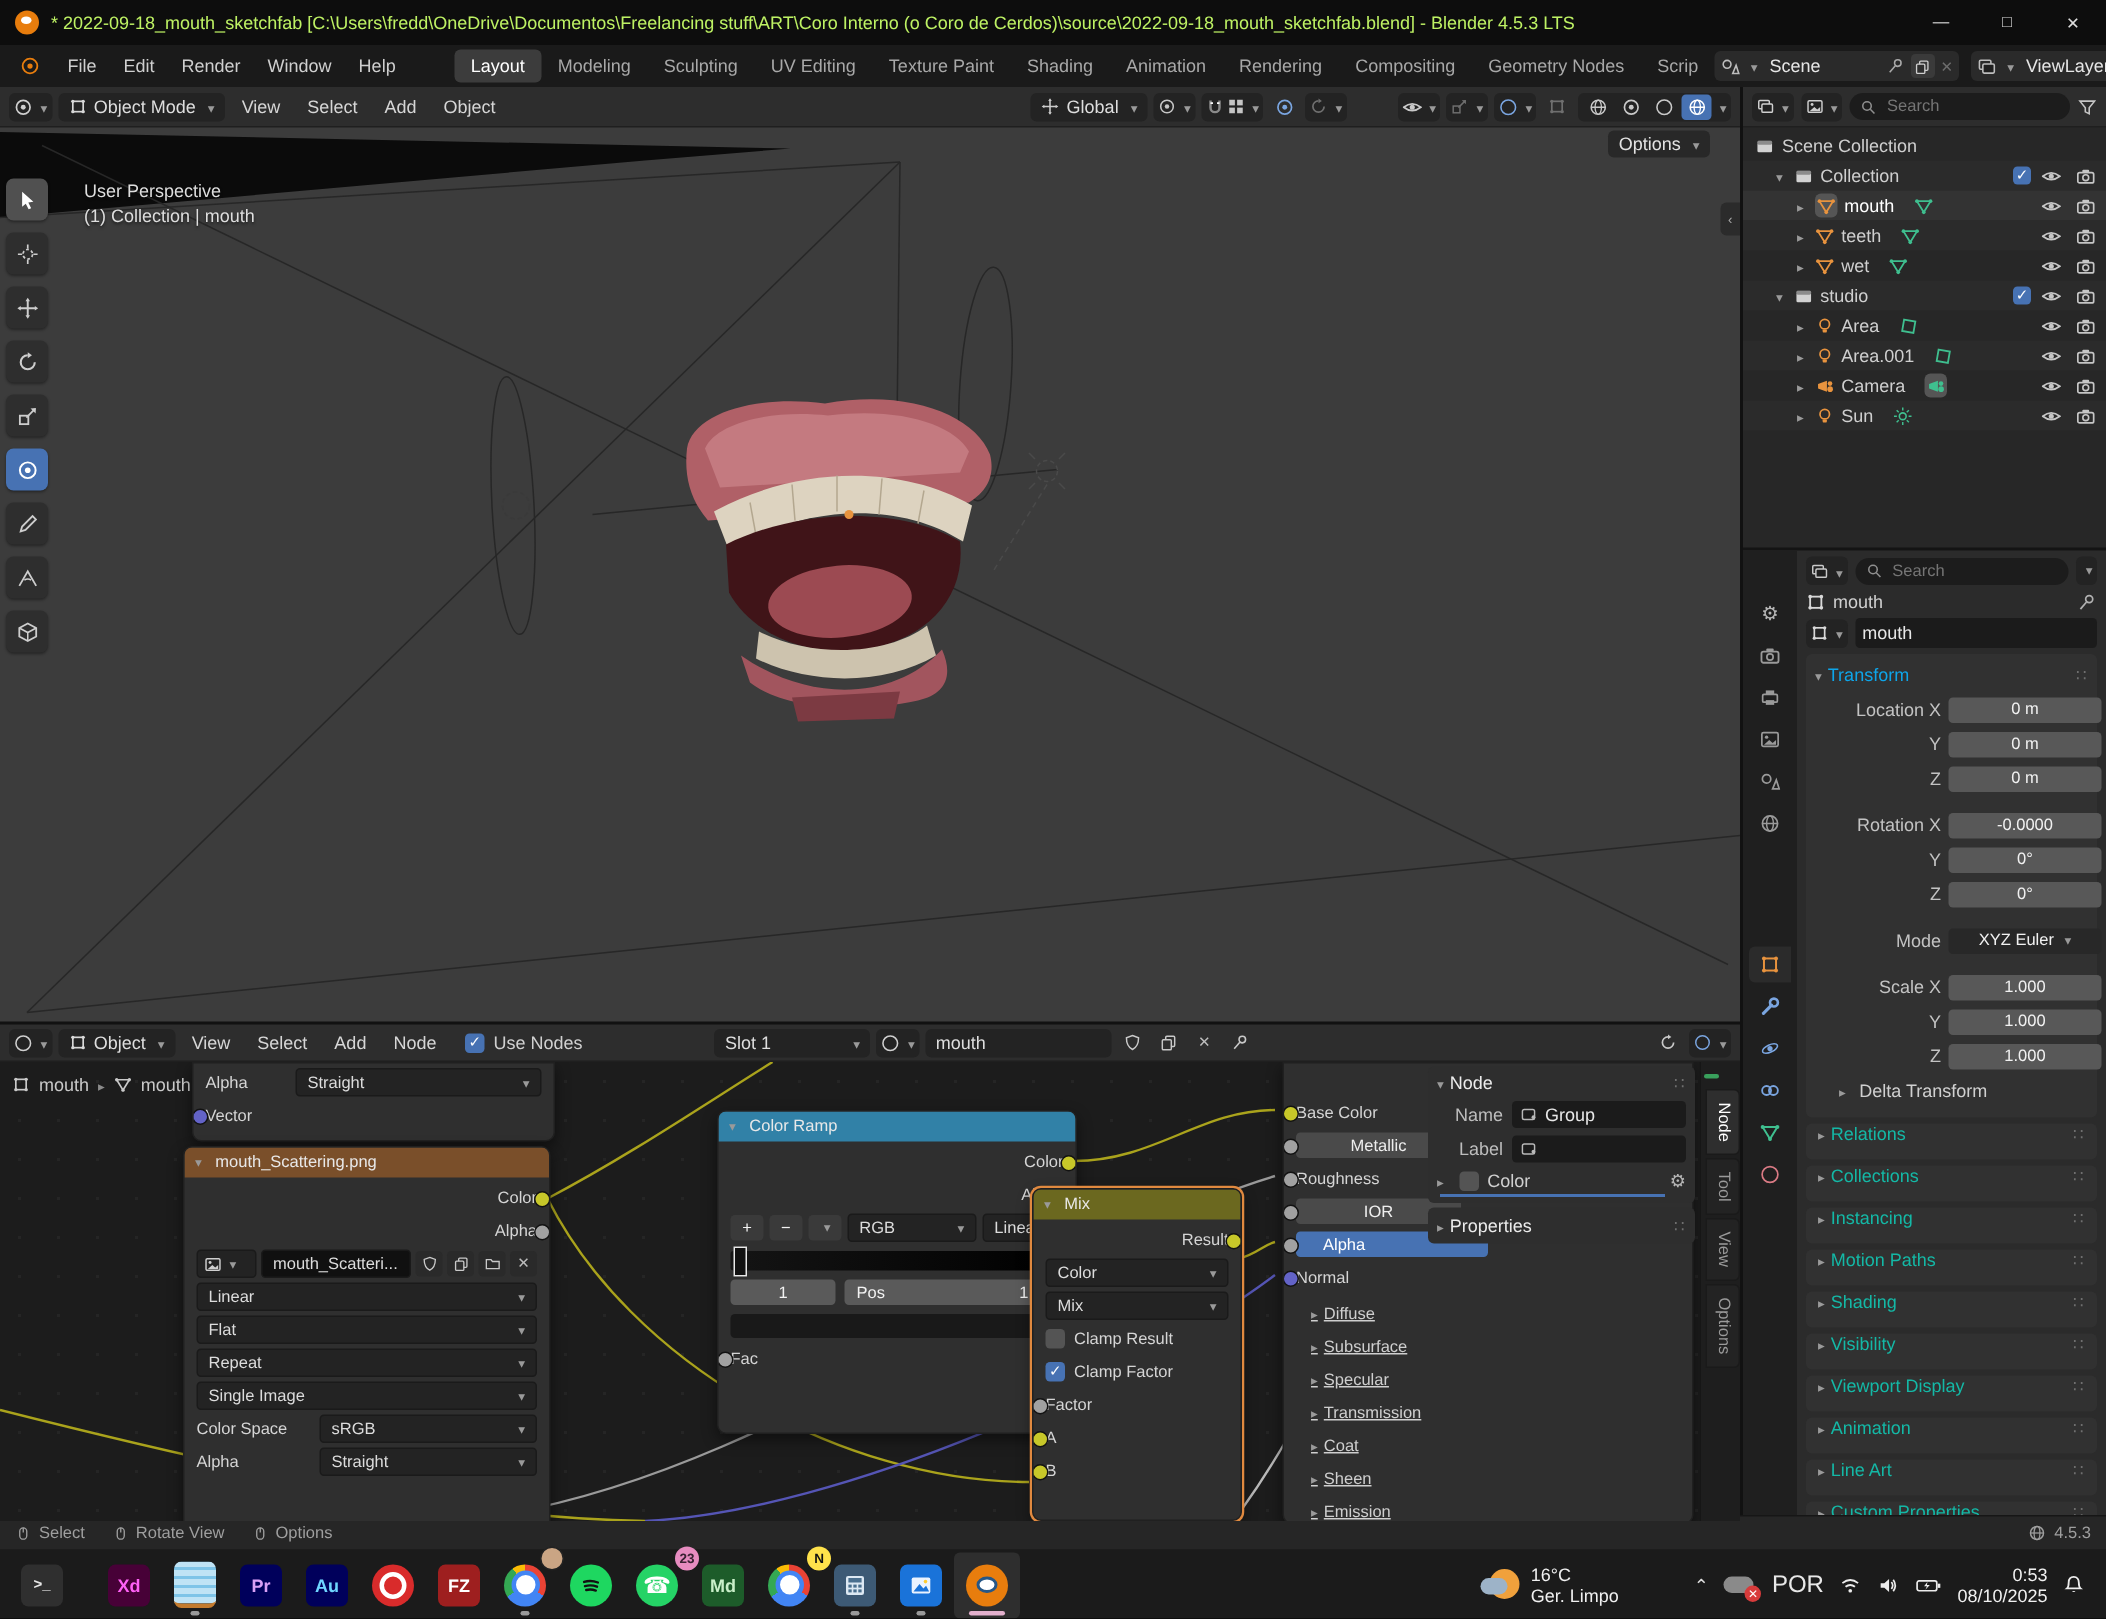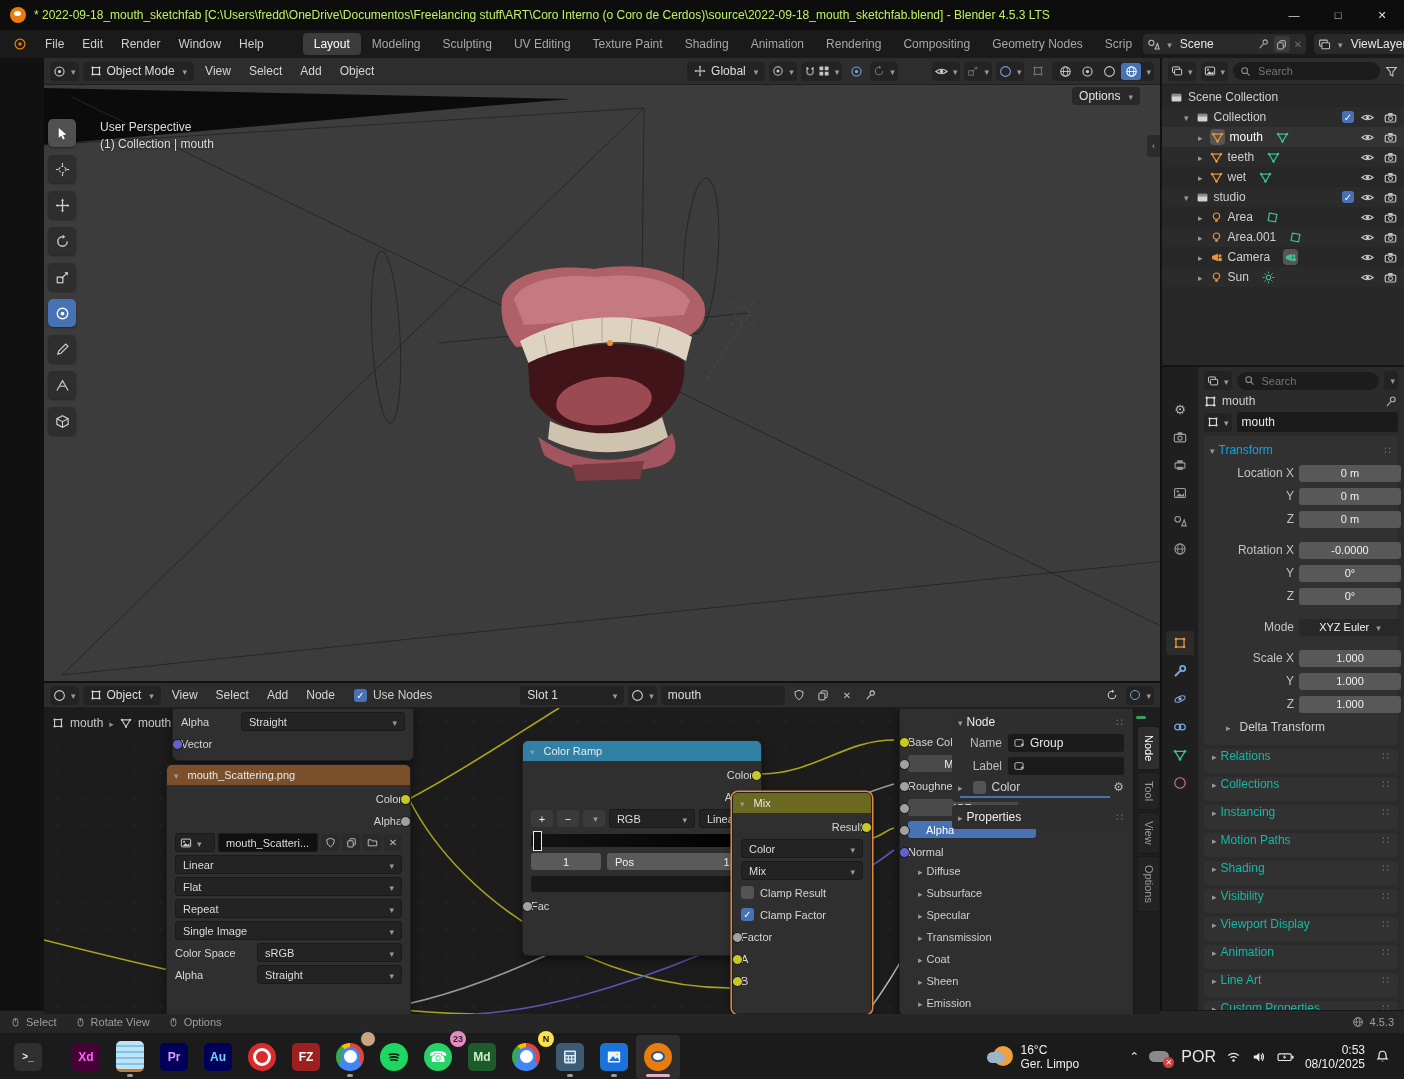--- a/index.html
+++ b/index.html
@@ -24,21 +24,21 @@
   .mlogo{width:18px;height:14px;margin:0 6px;}
   .menu-item{padding:4px 9px;color:#cfcfcf;border-radius:4px;}
   .tabs{display:flex;margin-left:30px;align-items:center;}
   .tab{padding:4px 11px;color:#a8a8a8;border-radius:4px;white-space:nowrap;}
   .tab.active{background:#3c3c3c;color:#fff;}
   .topbar-right{margin-left:auto;display:flex;align-items:center;gap:8px;padding-right:6px;}
   .id-pill{display:flex;align-items:center;background:#2a2a2a;border-radius:4px;height:20px;padding:0 4px;gap:4px;}
   .id-pill .nm{color:#e6e6e6;min-width:70px;padding:0 4px;}
   .mini-btn{width:16px;height:16px;display:flex;align-items:center;justify-content:center;border-radius:3px;background:#3a3a3a;}
   
-  .workarea{flex:none;height:952px;display:flex;background:#111;padding-left:44px;}
+  .workarea{flex:none;height:952px;display:flex;background:#111;}
   .left-col{width:1160px;display:flex;flex-direction:column;border-right:2px solid #111;}
   .right-col{width:242px;display:flex;flex-direction:column;}
   .ed-header{height:26px;background:#2d2d2d;display:flex;align-items:center;padding:0 6px;gap:4px;flex:none;border-bottom:1px solid #1f1f1f;}
   .hmenu{padding:3px 7px;color:#d6d6d6;}
   .hpill{display:flex;align-items:center;background:#232323;border-radius:4px;height:19px;padding:0 7px;gap:5px;color:#dedede;}
   .hgrp{display:flex;align-items:center;background:#232323;border-radius:4px;height:19px;padding:0 3px;gap:2px;}
   .icbtn{width:20px;height:17px;display:flex;align-items:center;justify-content:center;border-radius:3px;color:#c9c9c9;}
   .icbtn.blue{color:#7aa5e0;}
   .icbtn.on{background:#4772b3;color:#fff;}
   .icbtn.dim{color:#6f6f6f;}
@@ -68,21 +68,21 @@
   .nrow{position:relative;display:flex;align-items:center;height:17px;}
   .nrow.right{justify-content:flex-end;}
   .ndd{flex:1;display:flex;align-items:center;background:#232323;border:1px solid #1a1a1a;border-radius:3px;height:17px;padding:0 7px;color:#dcdcdc;}
   .ndd .caret{margin-left:auto;}
   .nfield{display:flex;align-items:center;justify-content:center;background:#5a5a5a;border-radius:3px;height:17px;color:#f2f2f2;}
   .sock{position:absolute;width:9px;height:9px;border-radius:50%;border:1px solid #121212;top:4px;}
   .sock.l{left:-13px;} .sock.r{right:-13px;}
   .sock.yellow{background:#c7c729;} .sock.gray{background:#a1a1a1;} .sock.purple{background:#6363c7;}
   .cb{width:13px;height:13px;border-radius:3px;background:#545454;flex:none;display:flex;align-items:center;justify-content:center;}
   .cb.on{background:#4772b3;} .cb.on::after{content:"✓";color:#fff;font-size:10px;}
-  .nsection{display:flex;align-items:flex-start;height:17px;color:#cfcfcf;padding-left:10px;}
+  .nsection{display:flex;align-items:flex-end;height:17px;color:#cfcfcf;padding-left:10px;text-decoration:underline;}
   .bslider{flex:1;background:#4a4a4a;border-radius:3px;height:17px;display:flex;align-items:center;justify-content:center;color:#eee;}
   .alpha-hi{flex:1;background:#4772b3;border-radius:3px;height:17px;display:flex;align-items:center;padding-left:26px;color:#fff;}
   
   .nsb{position:absolute;right:26px;top:0;width:186px;z-index:5;}
   .sp{background:#2e2e2e;border-radius:4px;margin:3px 4px;padding:4px 6px;}
   .sp-head{display:flex;align-items:center;color:#ececec;}
   .sp-head .grip{margin-left:auto;}
   .frow{display:flex;align-items:center;gap:6px;margin:5px 0;}
   .frow .lbl{width:44px;text-align:right;color:#bdbdbd;}
   .dfield{flex:1;display:flex;align-items:center;background:#1b1b1b;border-radius:3px;height:18px;padding:0 5px;gap:5px;color:#e8e8e8;}

